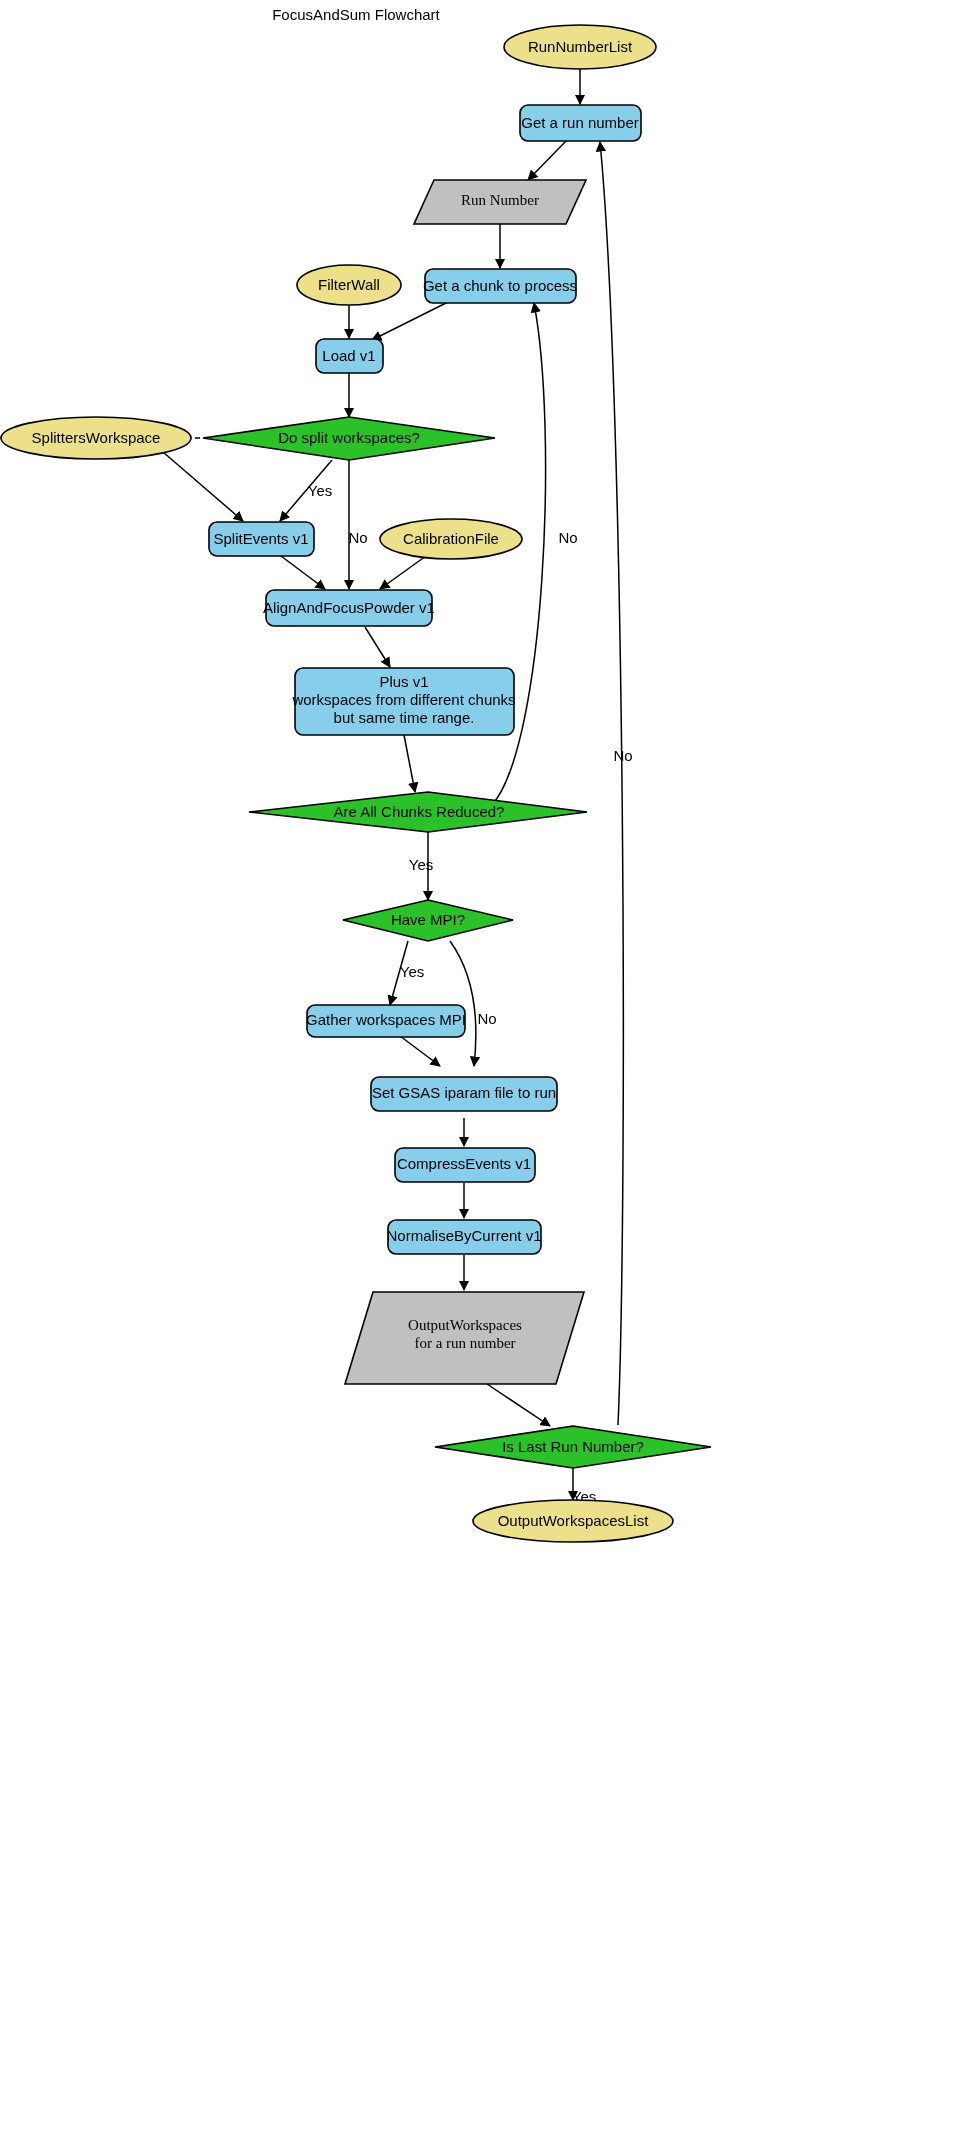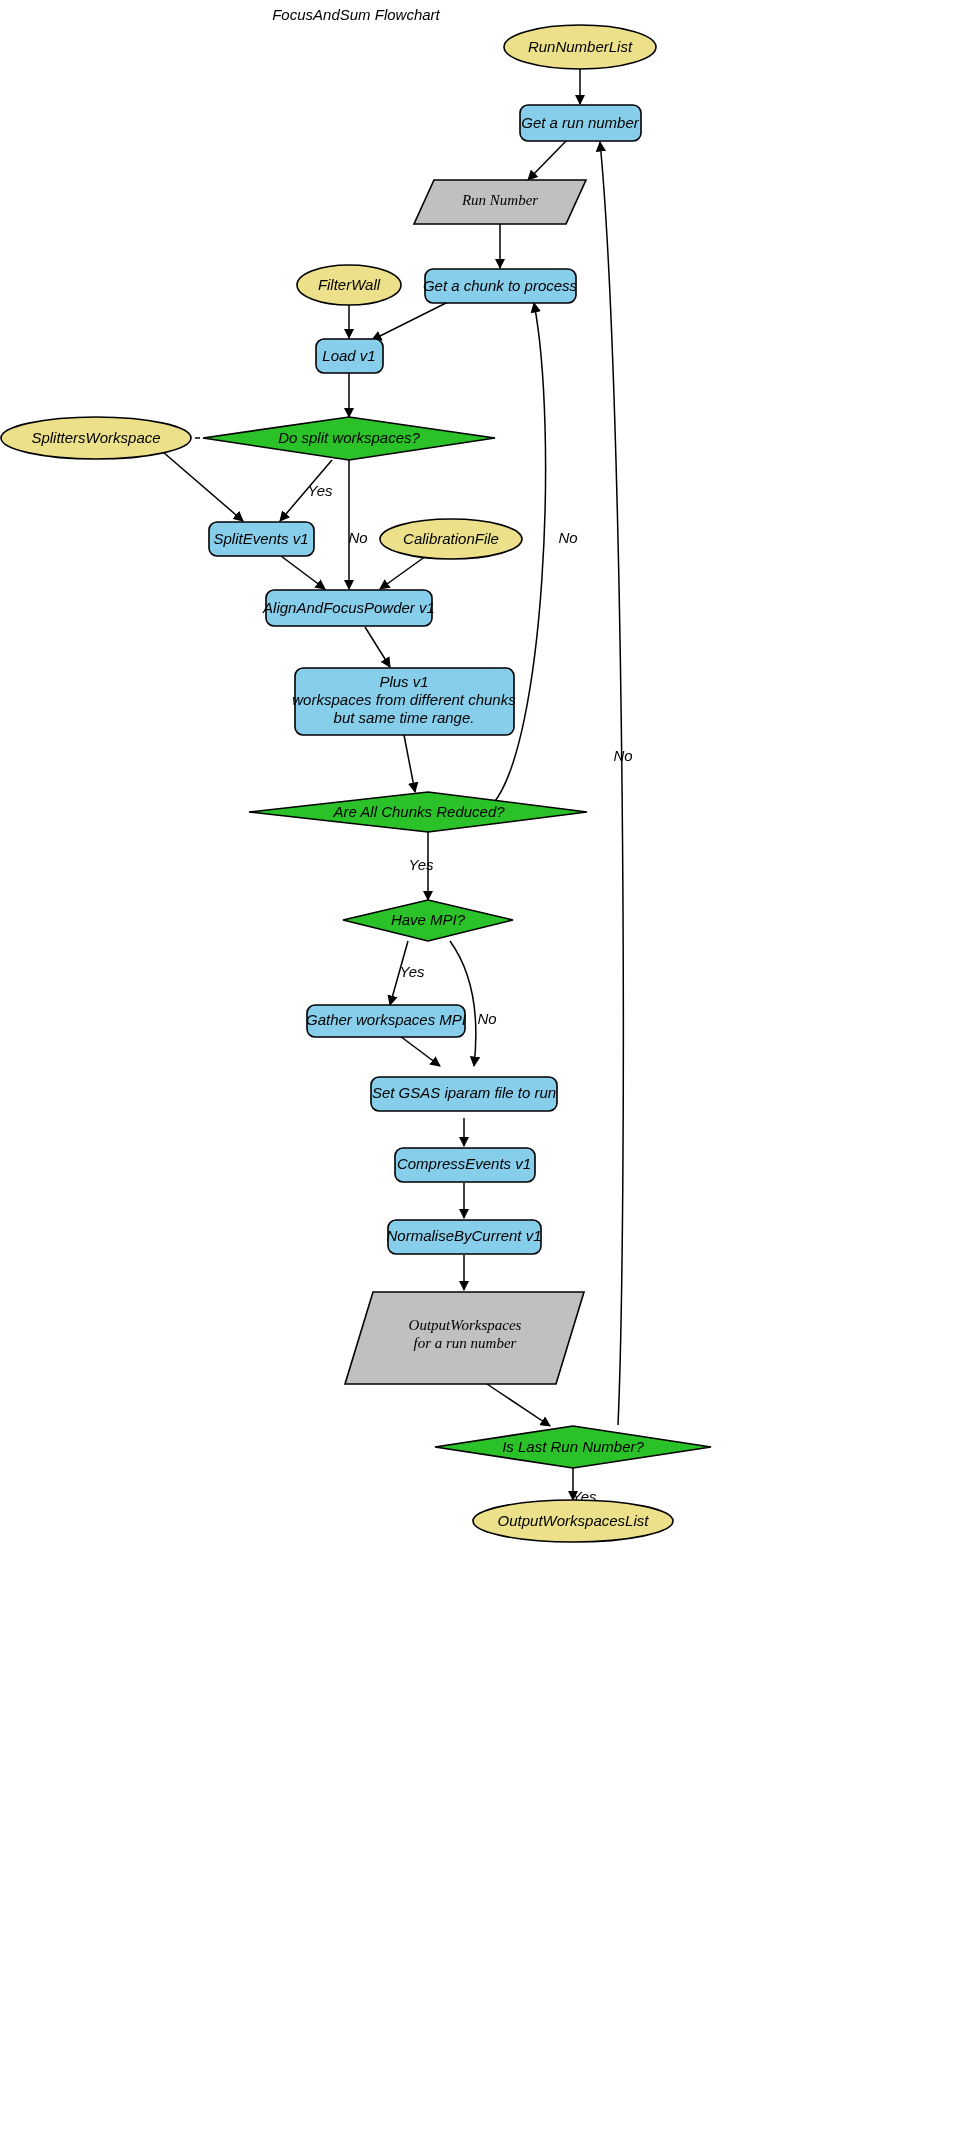--- a/index.html
+++ b/index.html
@@ -10,21 +10,20 @@
   body {
     width: 977px;
     height: 2137px;
     font-family: "Liberation Sans", sans-serif;
     overflow: hidden;
   }
   #flow-root {
     position: relative;
     width: 977px;
     height: 2137px;
-    font-style: italic;
   }
   svg#flow {
     display: block;
     width: 977px;
     height: 2137px;
   }
   .node-shape {
     stroke: #000000;
     stroke-width: 1.6;
   }

